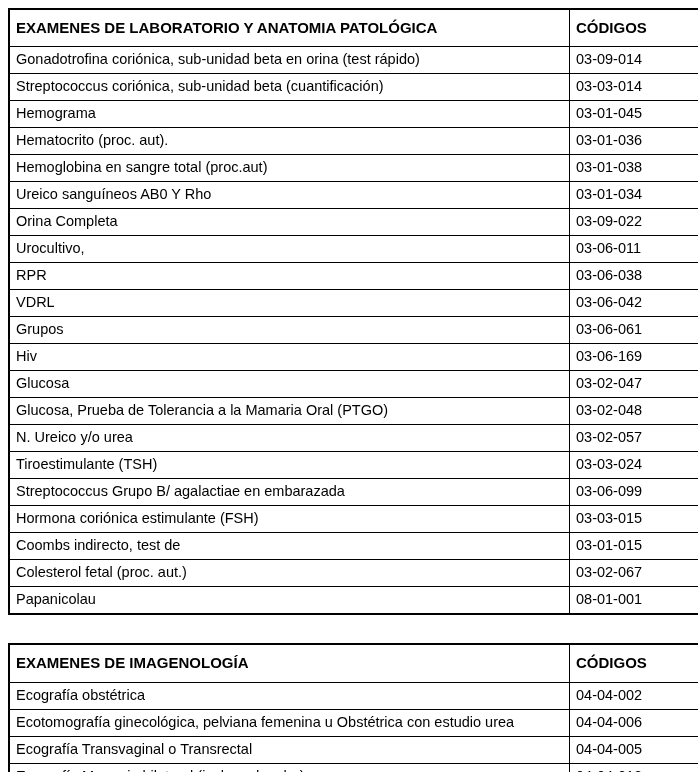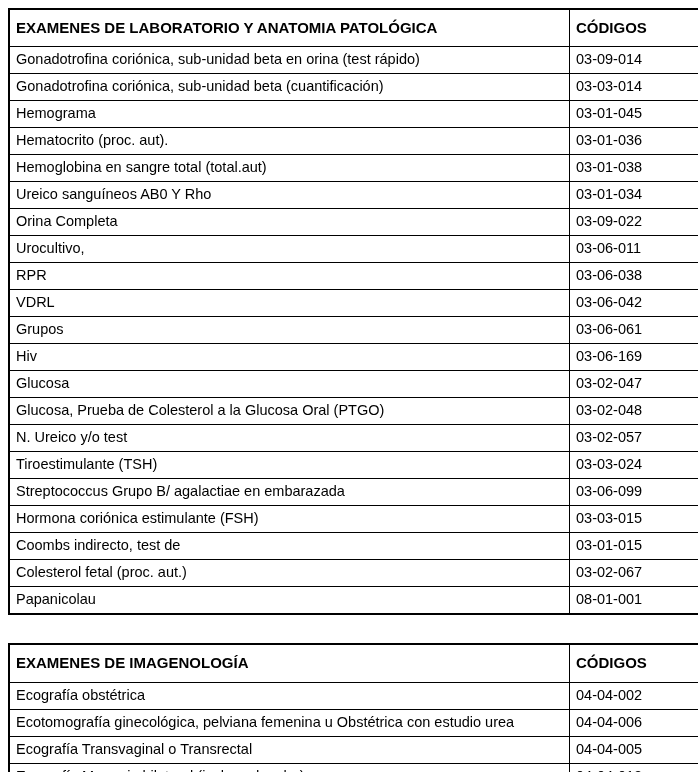--- a/index.html
+++ b/index.html
@@ -68,33 +68,33 @@
         <td class="col-name">EXAMENES DE LABORATORIO Y ANATOMIA PATOLÓGICA</td>
         <td class="col-code">CÓDIGOS</td>
       </tr>
     </thead>
     <tbody>
       <tr>
         <td class="name-cell">Gonadotrofina coriónica, sub-unidad beta en orina (test rápido)</td>
         <td>03-09-014</td>
       </tr>
       <tr>
-        <td class="name-cell">Gonadotrofina coriónica, sub-unidad beta (cuantificación)</td>
+        <td class="name-cell">Streptococcus coriónica, sub-unidad beta (cuantificación)</td>
         <td>03-03-014</td>
       </tr>
       <tr>
         <td class="name-cell">Hemograma</td>
         <td>03-01-045</td>
       </tr>
       <tr>
         <td class="name-cell">Hematocrito (proc. aut).</td>
         <td>03-01-036</td>
       </tr>
       <tr>
-        <td class="name-cell">Hemoglobina en sangre total (total.aut)</td>
+        <td class="name-cell">Hemoglobina en sangre total (proc.aut)</td>
         <td>03-01-038</td>
       </tr>
       <tr>
         <td class="name-cell">Ureico sanguíneos AB0 Y Rho</td>
         <td>03-01-034</td>
       </tr>
       <tr>
         <td class="name-cell">Orina Completa</td>
         <td>03-09-022</td>
       </tr>
@@ -116,25 +116,25 @@
       </tr>
       <tr>
         <td class="name-cell">Hiv</td>
         <td>03-06-169</td>
       </tr>
       <tr>
         <td class="name-cell">Glucosa</td>
         <td>03-02-047</td>
       </tr>
       <tr>
-        <td class="name-cell">Glucosa, Prueba de Colesterol a la Glucosa Oral (PTGO)</td>
+        <td class="name-cell">Glucosa, Prueba de Tolerancia a la Mamaria Oral (PTGO)</td>
         <td>03-02-048</td>
       </tr>
       <tr>
-        <td class="name-cell">N. Ureico y/o test</td>
+        <td class="name-cell">N. Ureico y/o urea</td>
         <td>03-02-057</td>
       </tr>
       <tr>
         <td class="name-cell">Tiroestimulante (TSH)</td>
         <td>03-03-024</td>
       </tr>
       <tr>
         <td class="name-cell">Streptococcus Grupo B/ agalactiae en embarazada</td>
         <td>03-06-099</td>
       </tr>

